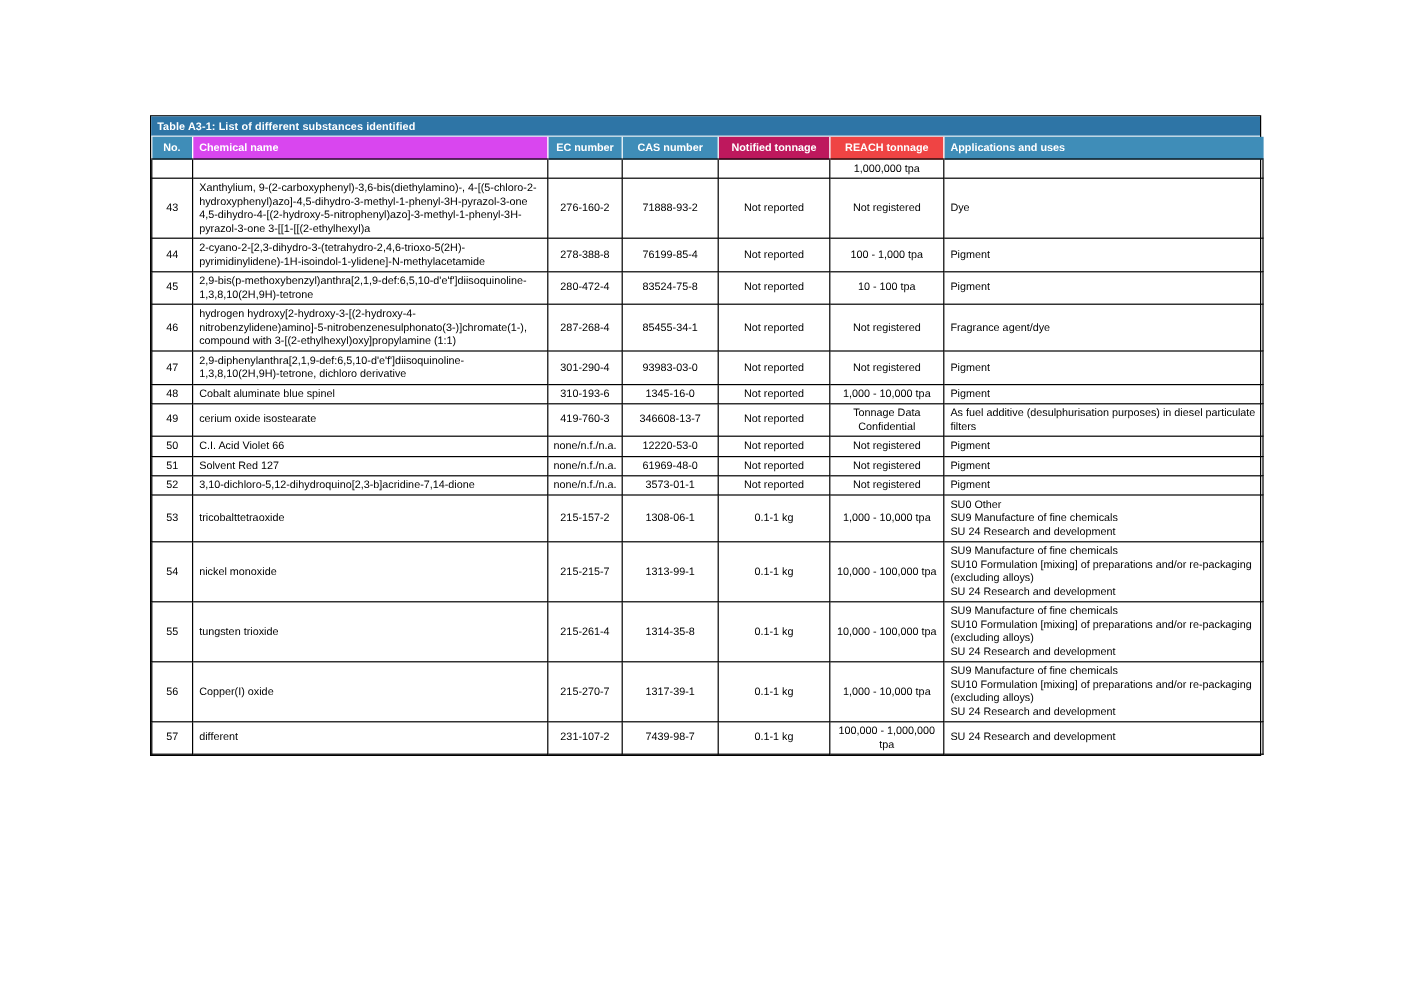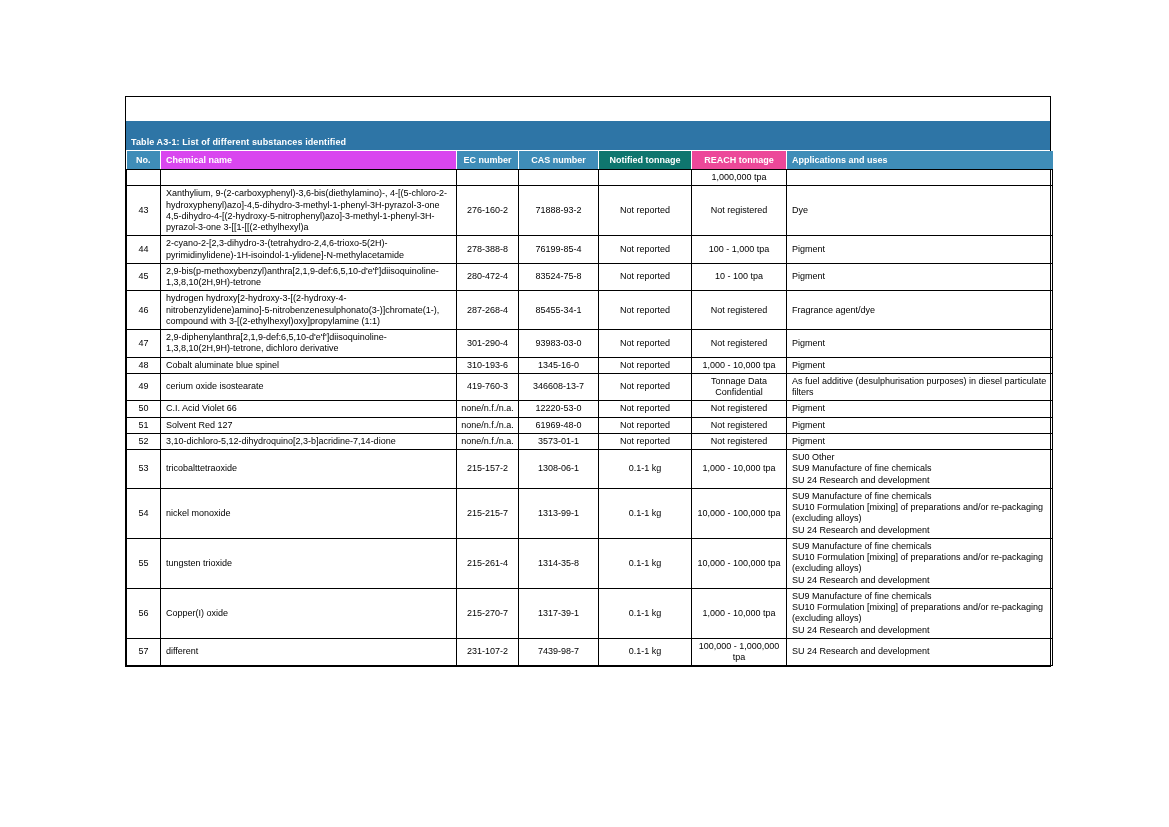--- a/index.html
+++ b/index.html
@@ -5,23 +5,22 @@
   * { margin:0; padding:0; box-sizing:border-box; }
   html,body { width:1169px; height:827px; background:#ffffff; overflow:hidden; }
   body { font-family:"Liberation Sans", sans-serif; color:#000; position:relative; }
 
   .table-wrap {
     position:absolute; left:125px; top:96px; width:926px;
     border:1px solid #000;
   }
   .table-title {
     color:#fff; font-weight:bold; font-size:9px;
-    padding:16px 5px 3px 5px; letter-spacing:0.1px;
+    padding:3px 5px 3px 5px; letter-spacing:0.1px;
     border-bottom:1px solid #fff;
-    margin-top:24px;
   }
   table {
     width:100%; border-collapse:collapse; table-layout:fixed;
     font-size:9px;
   }
   col.c-no    { width:34px; }
   col.c-name  { width:296px; }
   col.c-ec    { width:62px; }
   col.c-cas   { width:80px; }
   col.c-not   { width:93px; }
@@ -66,22 +65,22 @@
         <col class="c-not">
           <col class="c-reach">
           <col class="c-apps">
       </colgroup>
       <thead>
         <tr id="header-row">
             <th style="background: rgb(63, 141, 184); color: rgb(255, 255, 255);">No.</th>
             <th class="left" style="background: #d946ef; color: rgb(255, 255, 255);">Chemical name</th>
             <th style="background: rgb(63, 141, 184); color: rgb(255, 255, 255);">EC number</th>
             <th style="background: rgb(63, 141, 184); color: rgb(255, 255, 255);">CAS number</th>
-            <th style="background: #0f766e; color: rgb(255, 255, 255); text-align: center;">Notified tonnage</th>
-            <th style="background: #ec4899; color: rgb(255, 255, 255);">REACH tonnage</th>
+            <th style="background: #be185d; color: rgb(255, 255, 255); text-align: center;">Notified tonnage</th>
+            <th style="background: #ef4444; color: rgb(255, 255, 255);">REACH tonnage</th>
             <th class="left" style="background: rgb(63, 141, 184); color: rgb(255, 255, 255);">Applications and uses</th>
           </tr>
       </thead>
       <tbody id="body-rows">
           <tr>
             <td class="center"></td>
             <td class="name"></td>
             <td class="center"></td>
             <td class="center"></td>
             <td class="center"></td>

